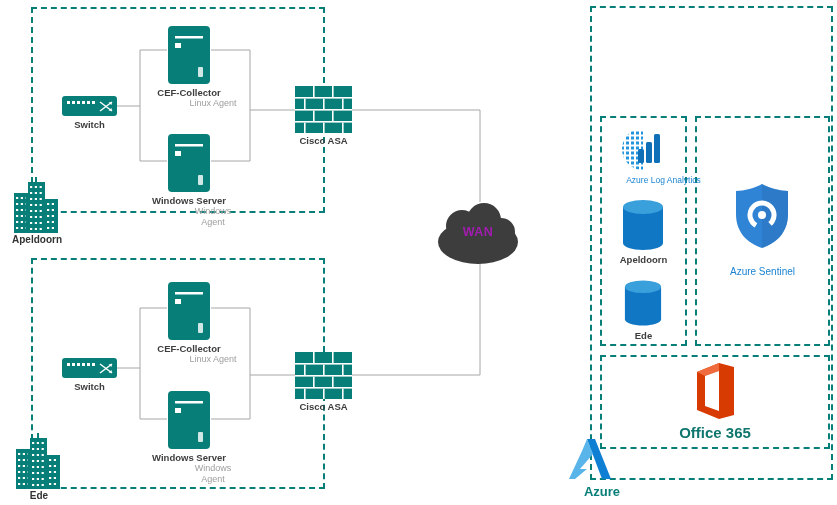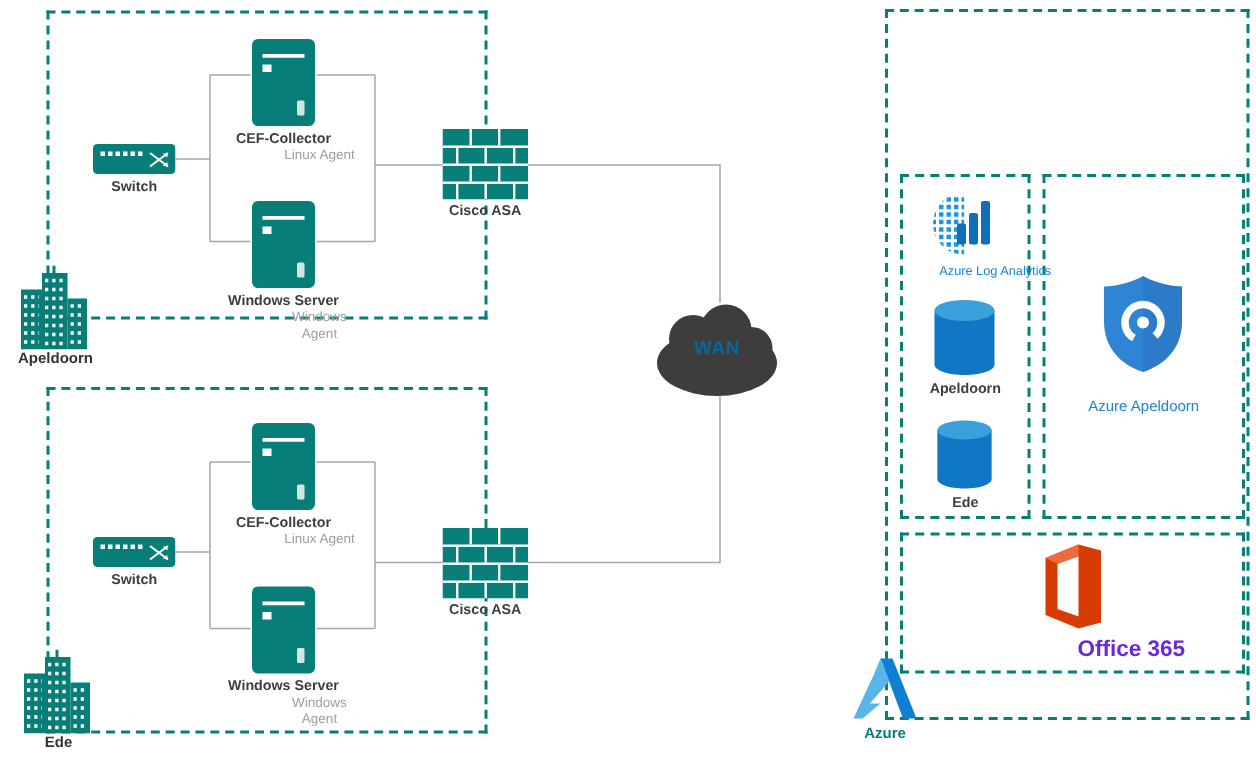--- a/index.html
+++ b/index.html
@@ -6,23 +6,23 @@
   body { font-family:"Liberation Sans", sans-serif; background:#fff; }
   .canvas { position:relative; width:837px; height:505px; background:#fff; overflow:hidden; }
   .abs { position:absolute; }
   .zone { position:absolute; border:2px dashed #077f78; }
   .wires { position:absolute; left:0; top:0; }
   .lbl { position:absolute; text-align:center; font-size:9.5px; line-height:11px; color:#3d3d3d; font-weight:700; }
   .lbl .sub { font-weight:400; color:#9e9e9e; font-size:9px;padding-left:48px; }
   .city { position:absolute; text-align:center; font-size:10px; font-weight:700; color:#333; }
   .bluelbl { position:absolute; text-align:center; color:#1b84d1; font-weight:400; }
   .wan-text { position:absolute; display:flex; align-items:center; justify-content:center;
-              color:#0369a1; font-weight:700; font-size:12.5px; letter-spacing:.5px; }
-  .office-text { position:absolute; text-align:right; font-size:15px; font-weight:600; color:#6d28d9; }
-  .azure-text { position:absolute; text-align:center; font-size:10px; font-weight:700; color:#077f78; }
+              color:#a21caf; font-weight:700; font-size:12.5px; letter-spacing:.5px; }
+  .office-text { position:absolute; text-align:center; font-size:15px; font-weight:600; color:#0f766e; }
+  .azure-text { position:absolute; text-align:right; font-size:13px; font-weight:700; color:#077f78; }
 </style>
 </head>
 <body>
 
 <div class="canvas">
 
   <div class="zone" style="left:31px;top:7px;width:294px;height:206px"></div>
   <div class="zone" style="left:31px;top:258px;width:294px;height:231px"></div>
   <div class="zone" style="left:590px;top:6px;width:243px;height:474px"></div>
   <div class="zone" style="left:600px;top:116px;width:87px;height:230px"></div>
@@ -260,21 +260,21 @@
   <div class="lbl" style="left:600px;top:330px;width:87px">Ede</div>
 
   <div class="abs" style="left:734px;top:182px">
     <svg width="56" height="68" viewBox="0 0 56 68">
       <path d="M28 2 C35 6 46 9 54 9 V32 C54 50 43 61 28 66 C13 61 2 50 2 32 V9 C10 9 21 6 28 2 Z" fill="#3084d6"></path>
       <path d="M28 2 C35 6 46 9 54 9 V32 C54 50 43 61 28 66 Z" fill="#2a72be" opacity="0.55"></path>
       <circle cx="28" cy="33" r="12" fill="none" stroke="#fff" stroke-width="5" stroke-dasharray="60 16" transform="rotate(120 28 33)"></circle>
       <circle cx="28" cy="33" r="4" fill="#fff"></circle>
     </svg>
   </div>
-  <div class="bluelbl" style="left:695px;top:266px;width:135px;font-size:10px">Azure Apeldoorn</div>
+  <div class="bluelbl" style="left:695px;top:266px;width:135px;font-size:10px">Azure Sentinel</div>
 
   <div class="abs" style="left:693px;top:362px">
     <svg width="42" height="58" viewBox="0 0 42 58">
       <path d="M26 1 L41 5 V53 L26 57 L4 48 V10 Z" fill="#d83b01"></path>
       <path d="M26 1 L4 10 L12 14 L26 9 Z" fill="#ef6a3d"></path>
       <path d="M26 9 L12 14 V44 L26 49 Z" fill="#fff"></path>
     </svg>
   </div>
   <div class="office-text" style="left:640px;top:424px;width:150px">Office 365</div>
 

